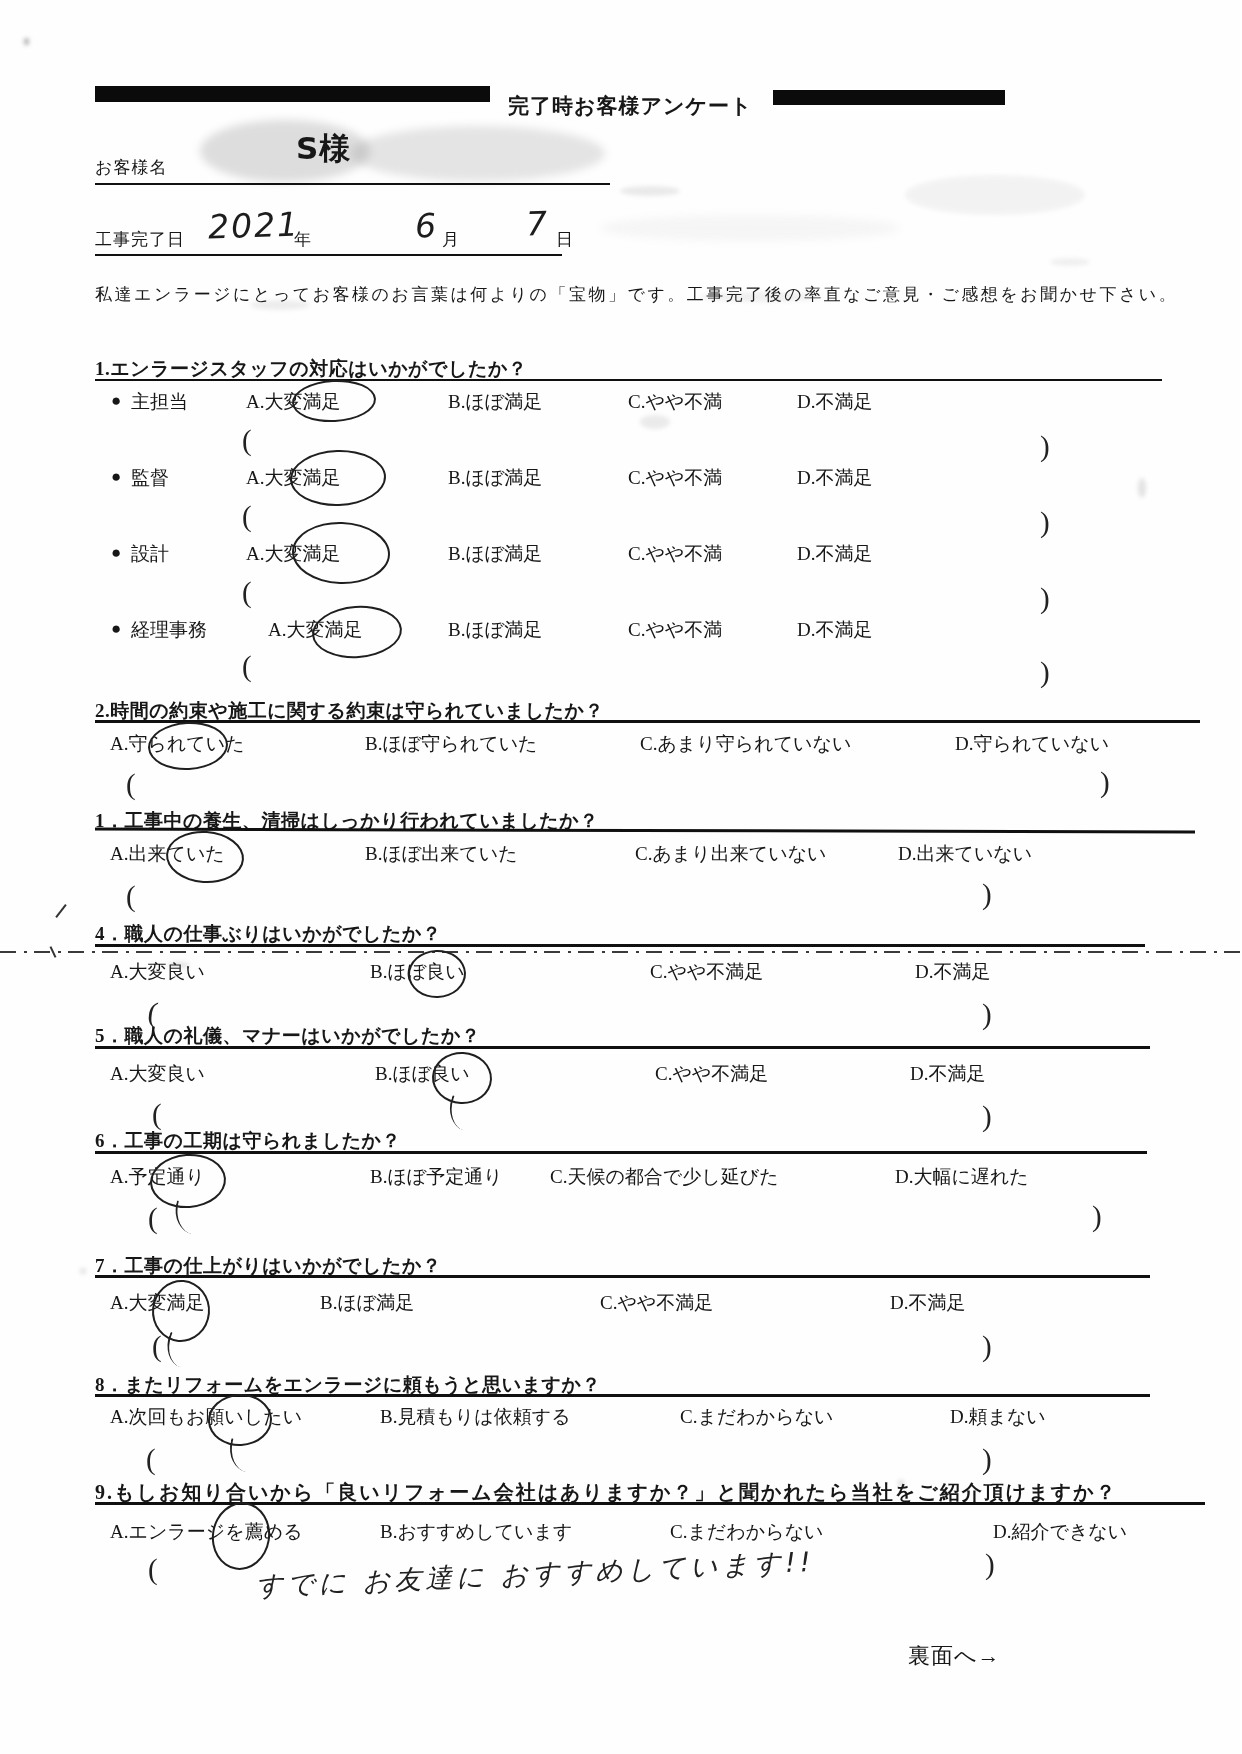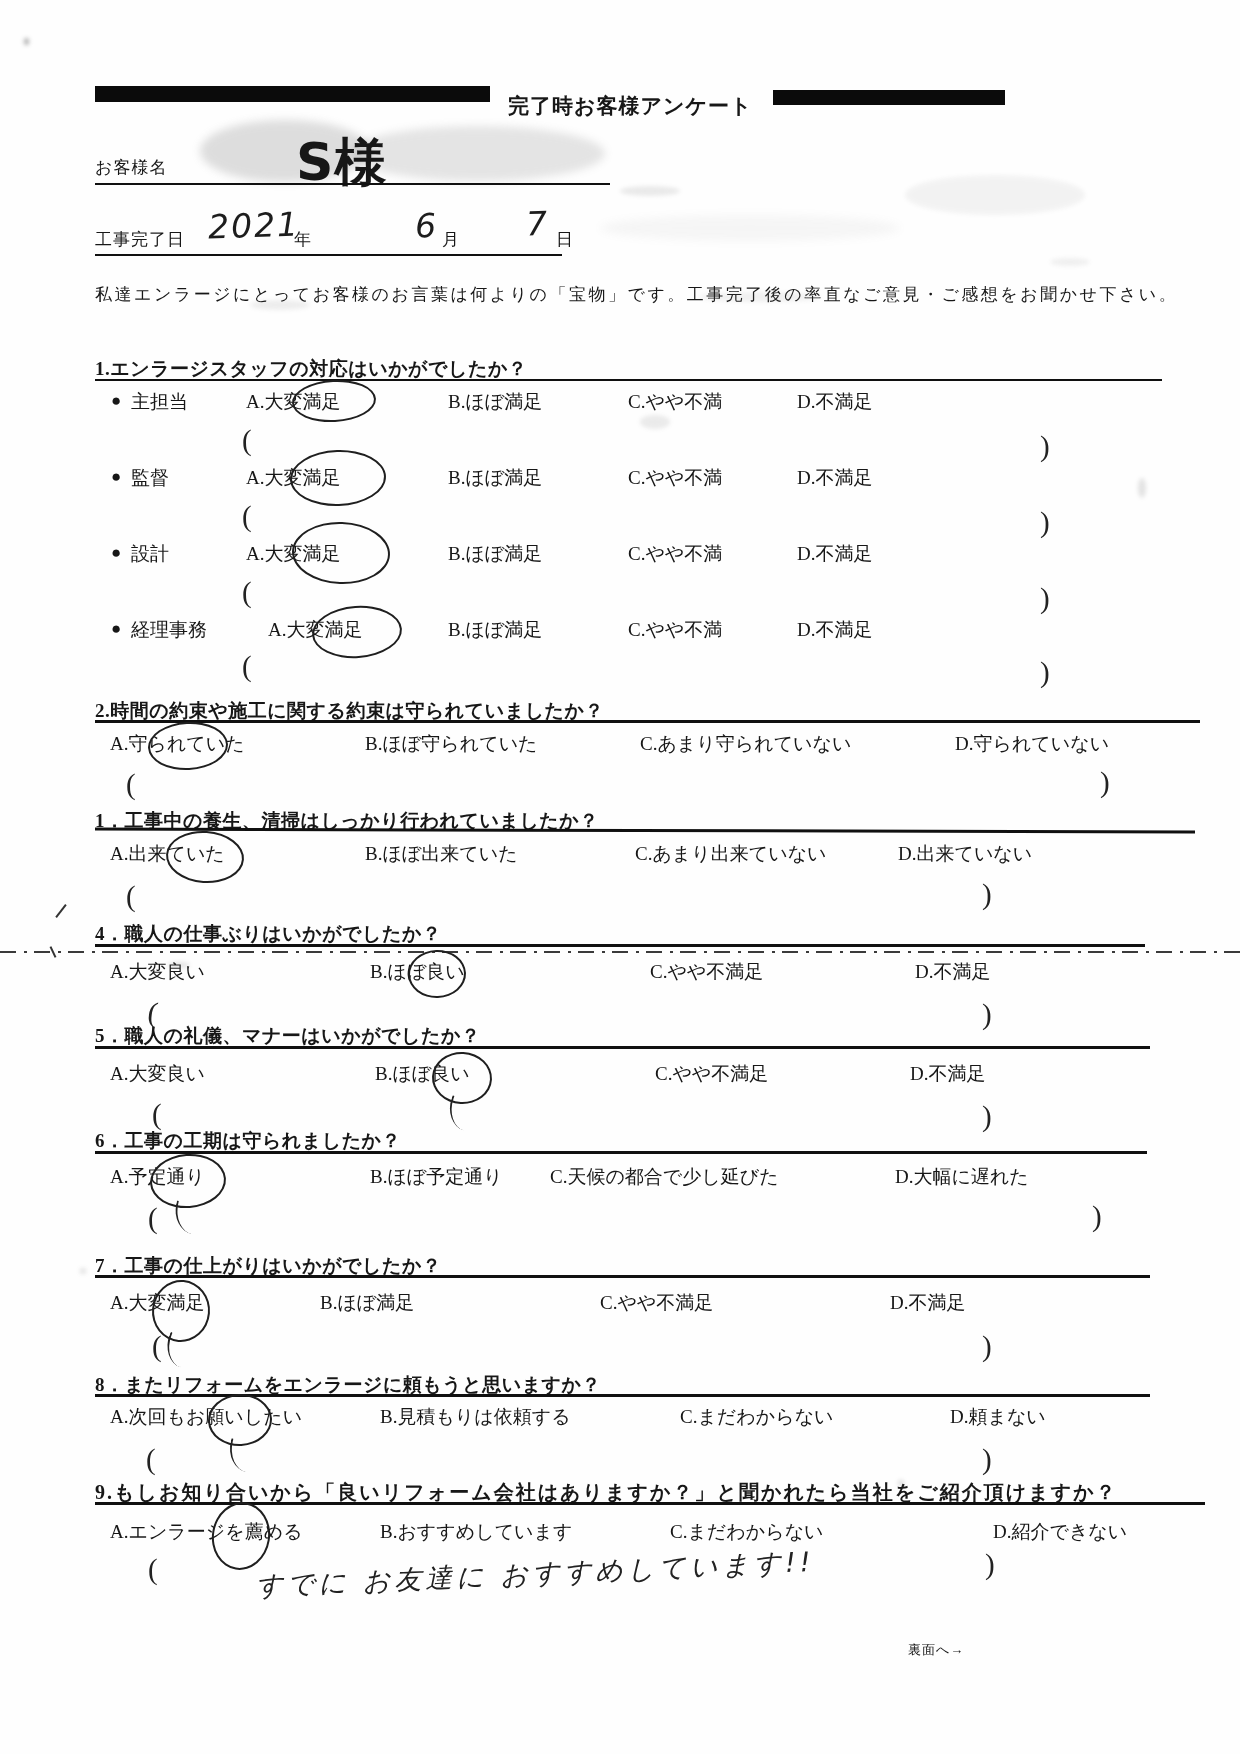--- a/index.html
+++ b/index.html
@@ -6,41 +6,41 @@
   #page{position:relative;width:1240px;height:1754px;background:#fefefe;overflow:hidden;
         font-family:"Liberation Serif","DejaVu Serif",serif;color:#171717;}
   .bar{position:absolute;background:#0b0b0b;}
   .title{position:absolute;font-size:21px;font-weight:700;letter-spacing:1px;white-space:nowrap;}
 
   .plabel{position:absolute;font-size:17px;letter-spacing:1px;white-space:nowrap;}
   .uline{position:absolute;background:#111;height:2px;}
   .hw{font-family:"DejaVu Sans","Liberation Sans",sans-serif;font-style:italic;color:#1d1d1d;}
   .hw-big{position:absolute;font-size:33px;letter-spacing:2px;transform:rotate(-2deg);}
   .sname{position:absolute;font-family:"DejaVu Sans","Liberation Sans",sans-serif;
-         font-weight:700;font-size:52px;letter-spacing:1px;}
+         font-weight:700;font-size:31px;letter-spacing:1px;}
   .intro{position:absolute;font-size:17px;letter-spacing:2.5px;white-space:nowrap;}
 
   .qhead{position:absolute;font-size:19px;font-weight:600;letter-spacing:0.5px;white-space:nowrap;}
   .qline{position:absolute;background:#101010;}
   .row{position:absolute;left:0;top:0;width:1242px;height:30px;}
   .row span{position:absolute;top:0;font-size:19px;white-space:nowrap;}
   .bullet{font-size:17px !important;}
   .paren{position:absolute;font-size:29px;color:#222;font-weight:400;}
 
   .circ{position:absolute;border:2.3px solid #1f1f1f;border-radius:50%;background:transparent;}
   .tail::after{content:"";position:absolute;left:26%;top:92%;width:20px;height:30px;
                border-left:2px solid #222;border-bottom-left-radius:100% 90%;transform:rotate(16deg);}
 
   .hwrite{position:absolute;font-family:"DejaVu Sans","Liberation Sans",sans-serif;font-style:italic;
           font-size:27px;letter-spacing:4px;color:#222;transform:rotate(-2.5deg);white-space:nowrap;}
 
   .dashline{position:absolute;left:0;top:951px;width:1242px;height:2px;
     background:repeating-linear-gradient(to right,#3a3a3a 0 16px,transparent 16px 24px,#3a3a3a 24px 27px,transparent 27px 34px);}
 
-  .backnote{position:absolute;font-size:13px;letter-spacing:1px;}
+  .backnote{position:absolute;font-size:22px;letter-spacing:1px;}
 
   .smudge{position:absolute;background:#8a8a8a;filter:blur(4px);border-radius:50%;}
   .speck{position:absolute;background:#777;filter:blur(2px);border-radius:50%;}
   .mark{position:absolute;border-left:2px solid #333;}
 
   
   .bar-left{left:95px;top:86px;width:395px;height:16px;}
   .bar-right{left:773px;top:90px;width:232px;height:15px;}
   .title{left:508px;top:92px;}
 

